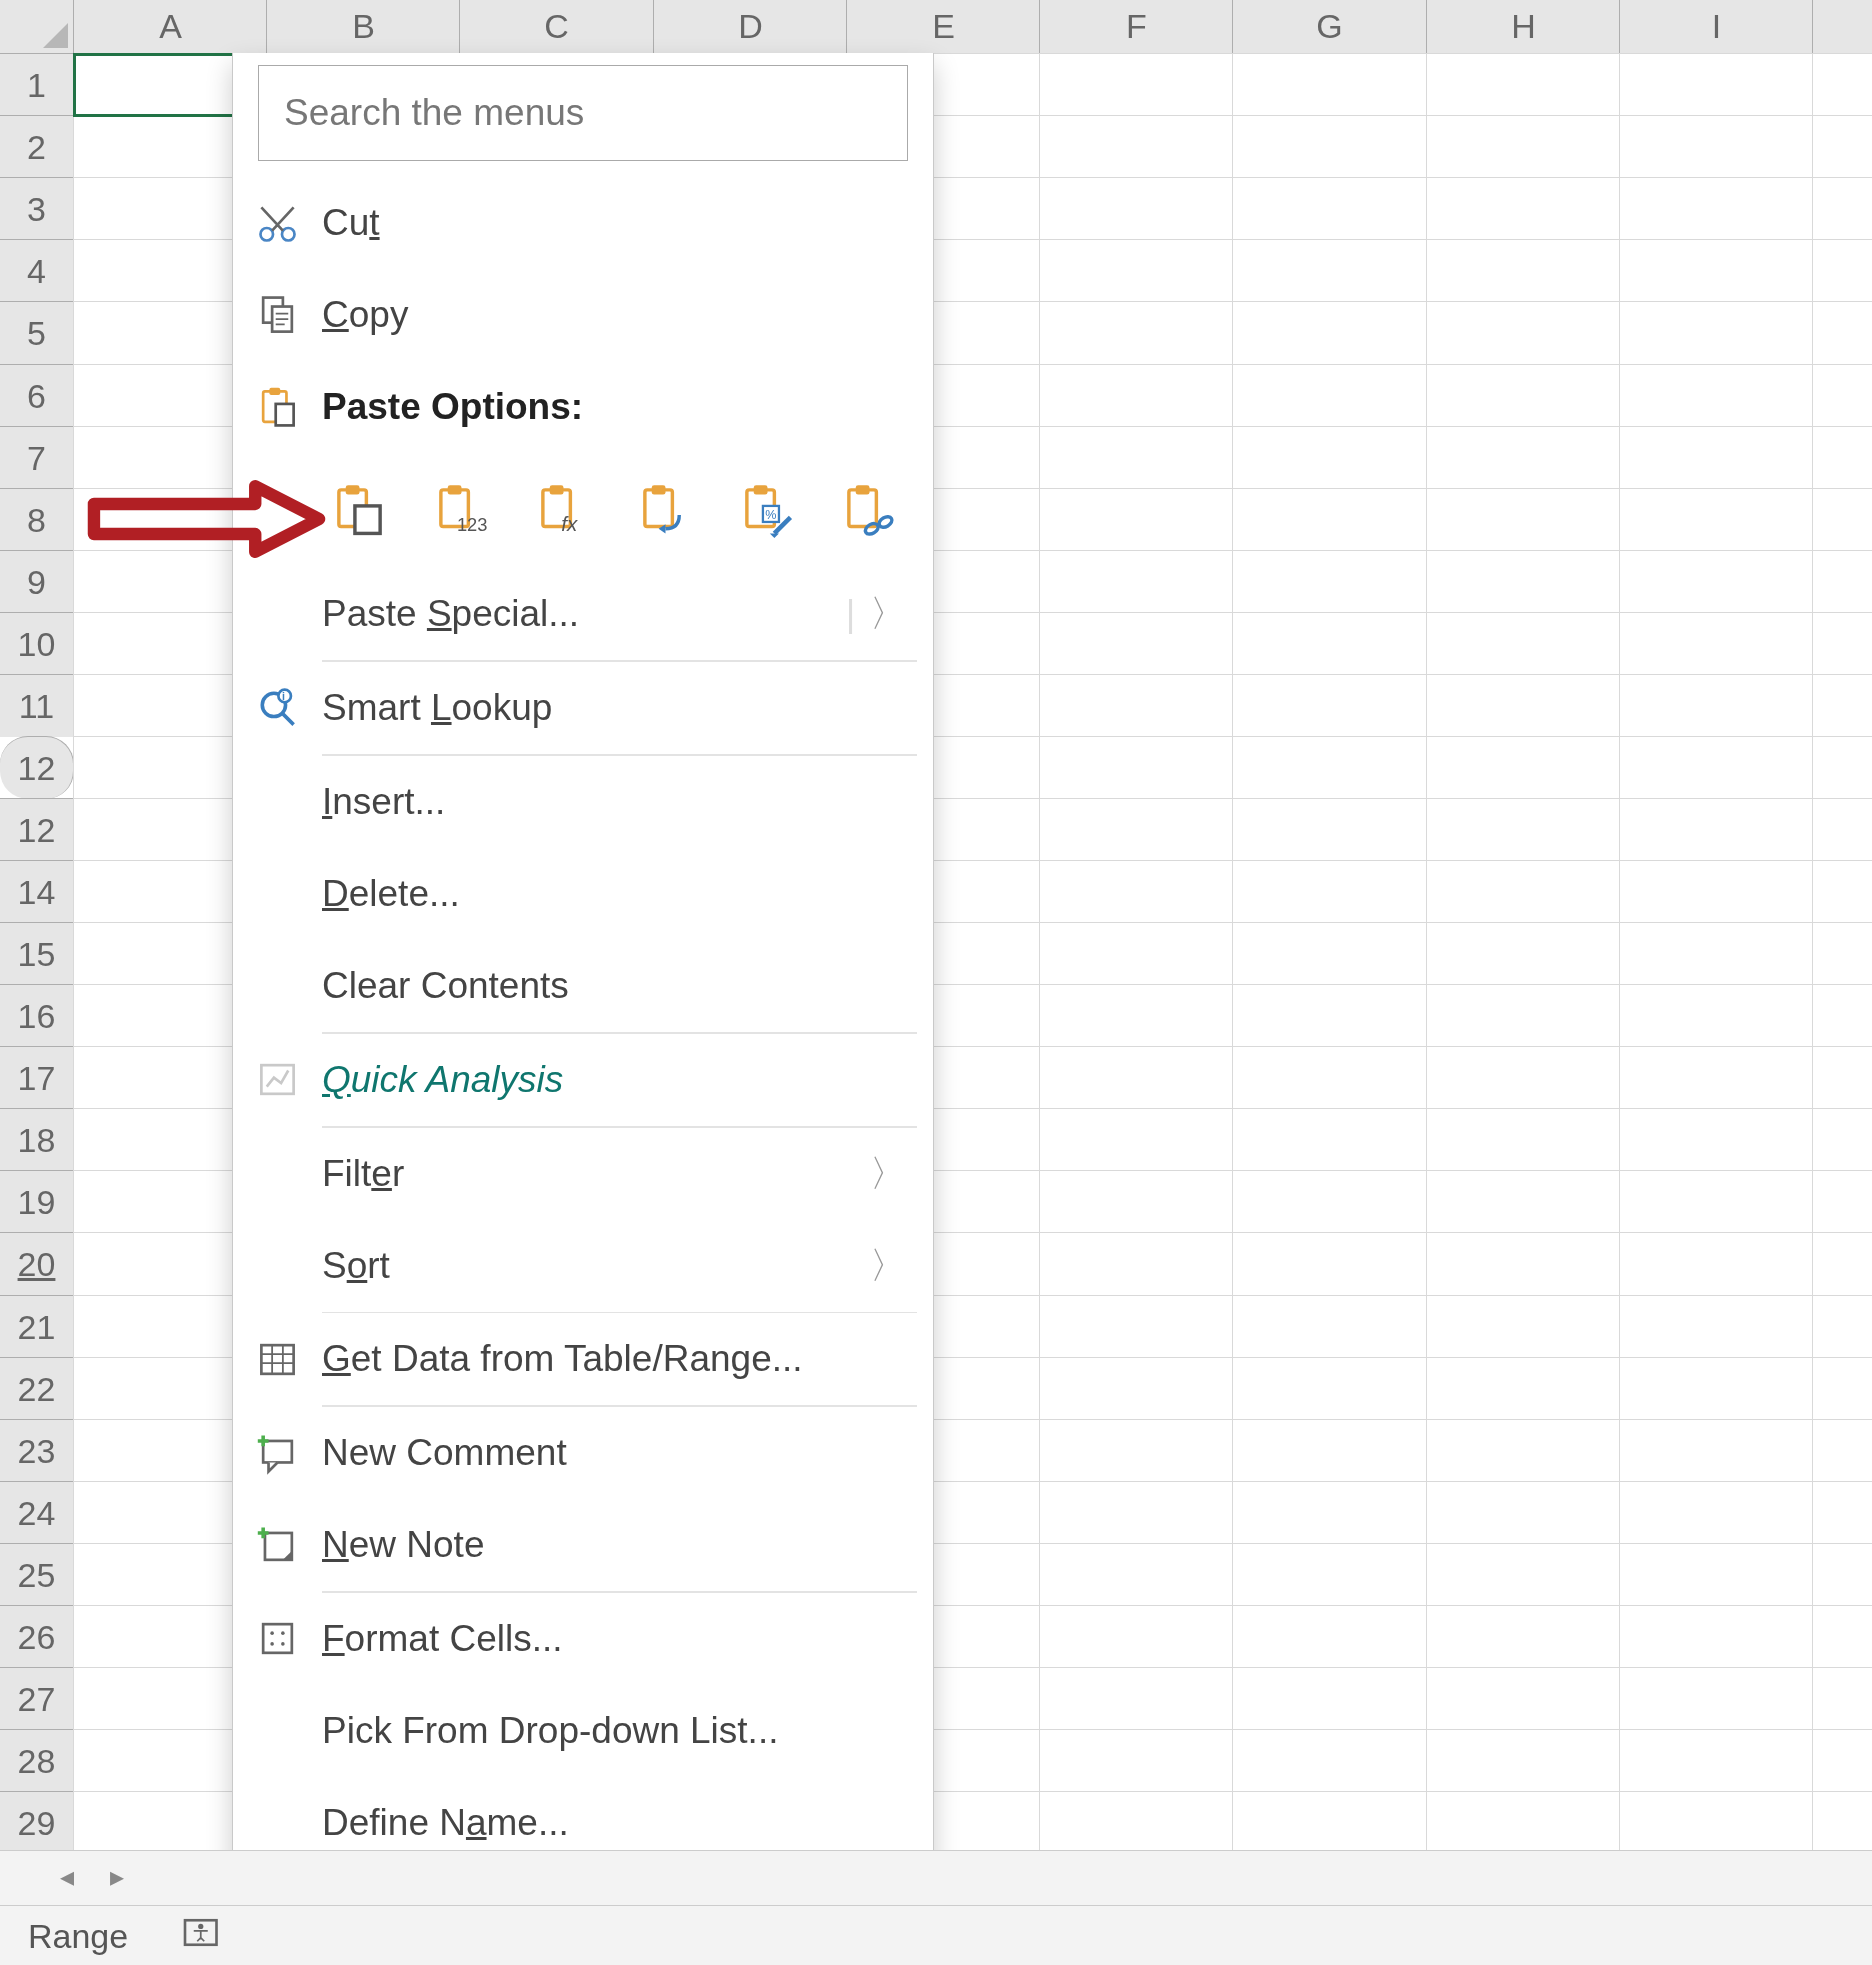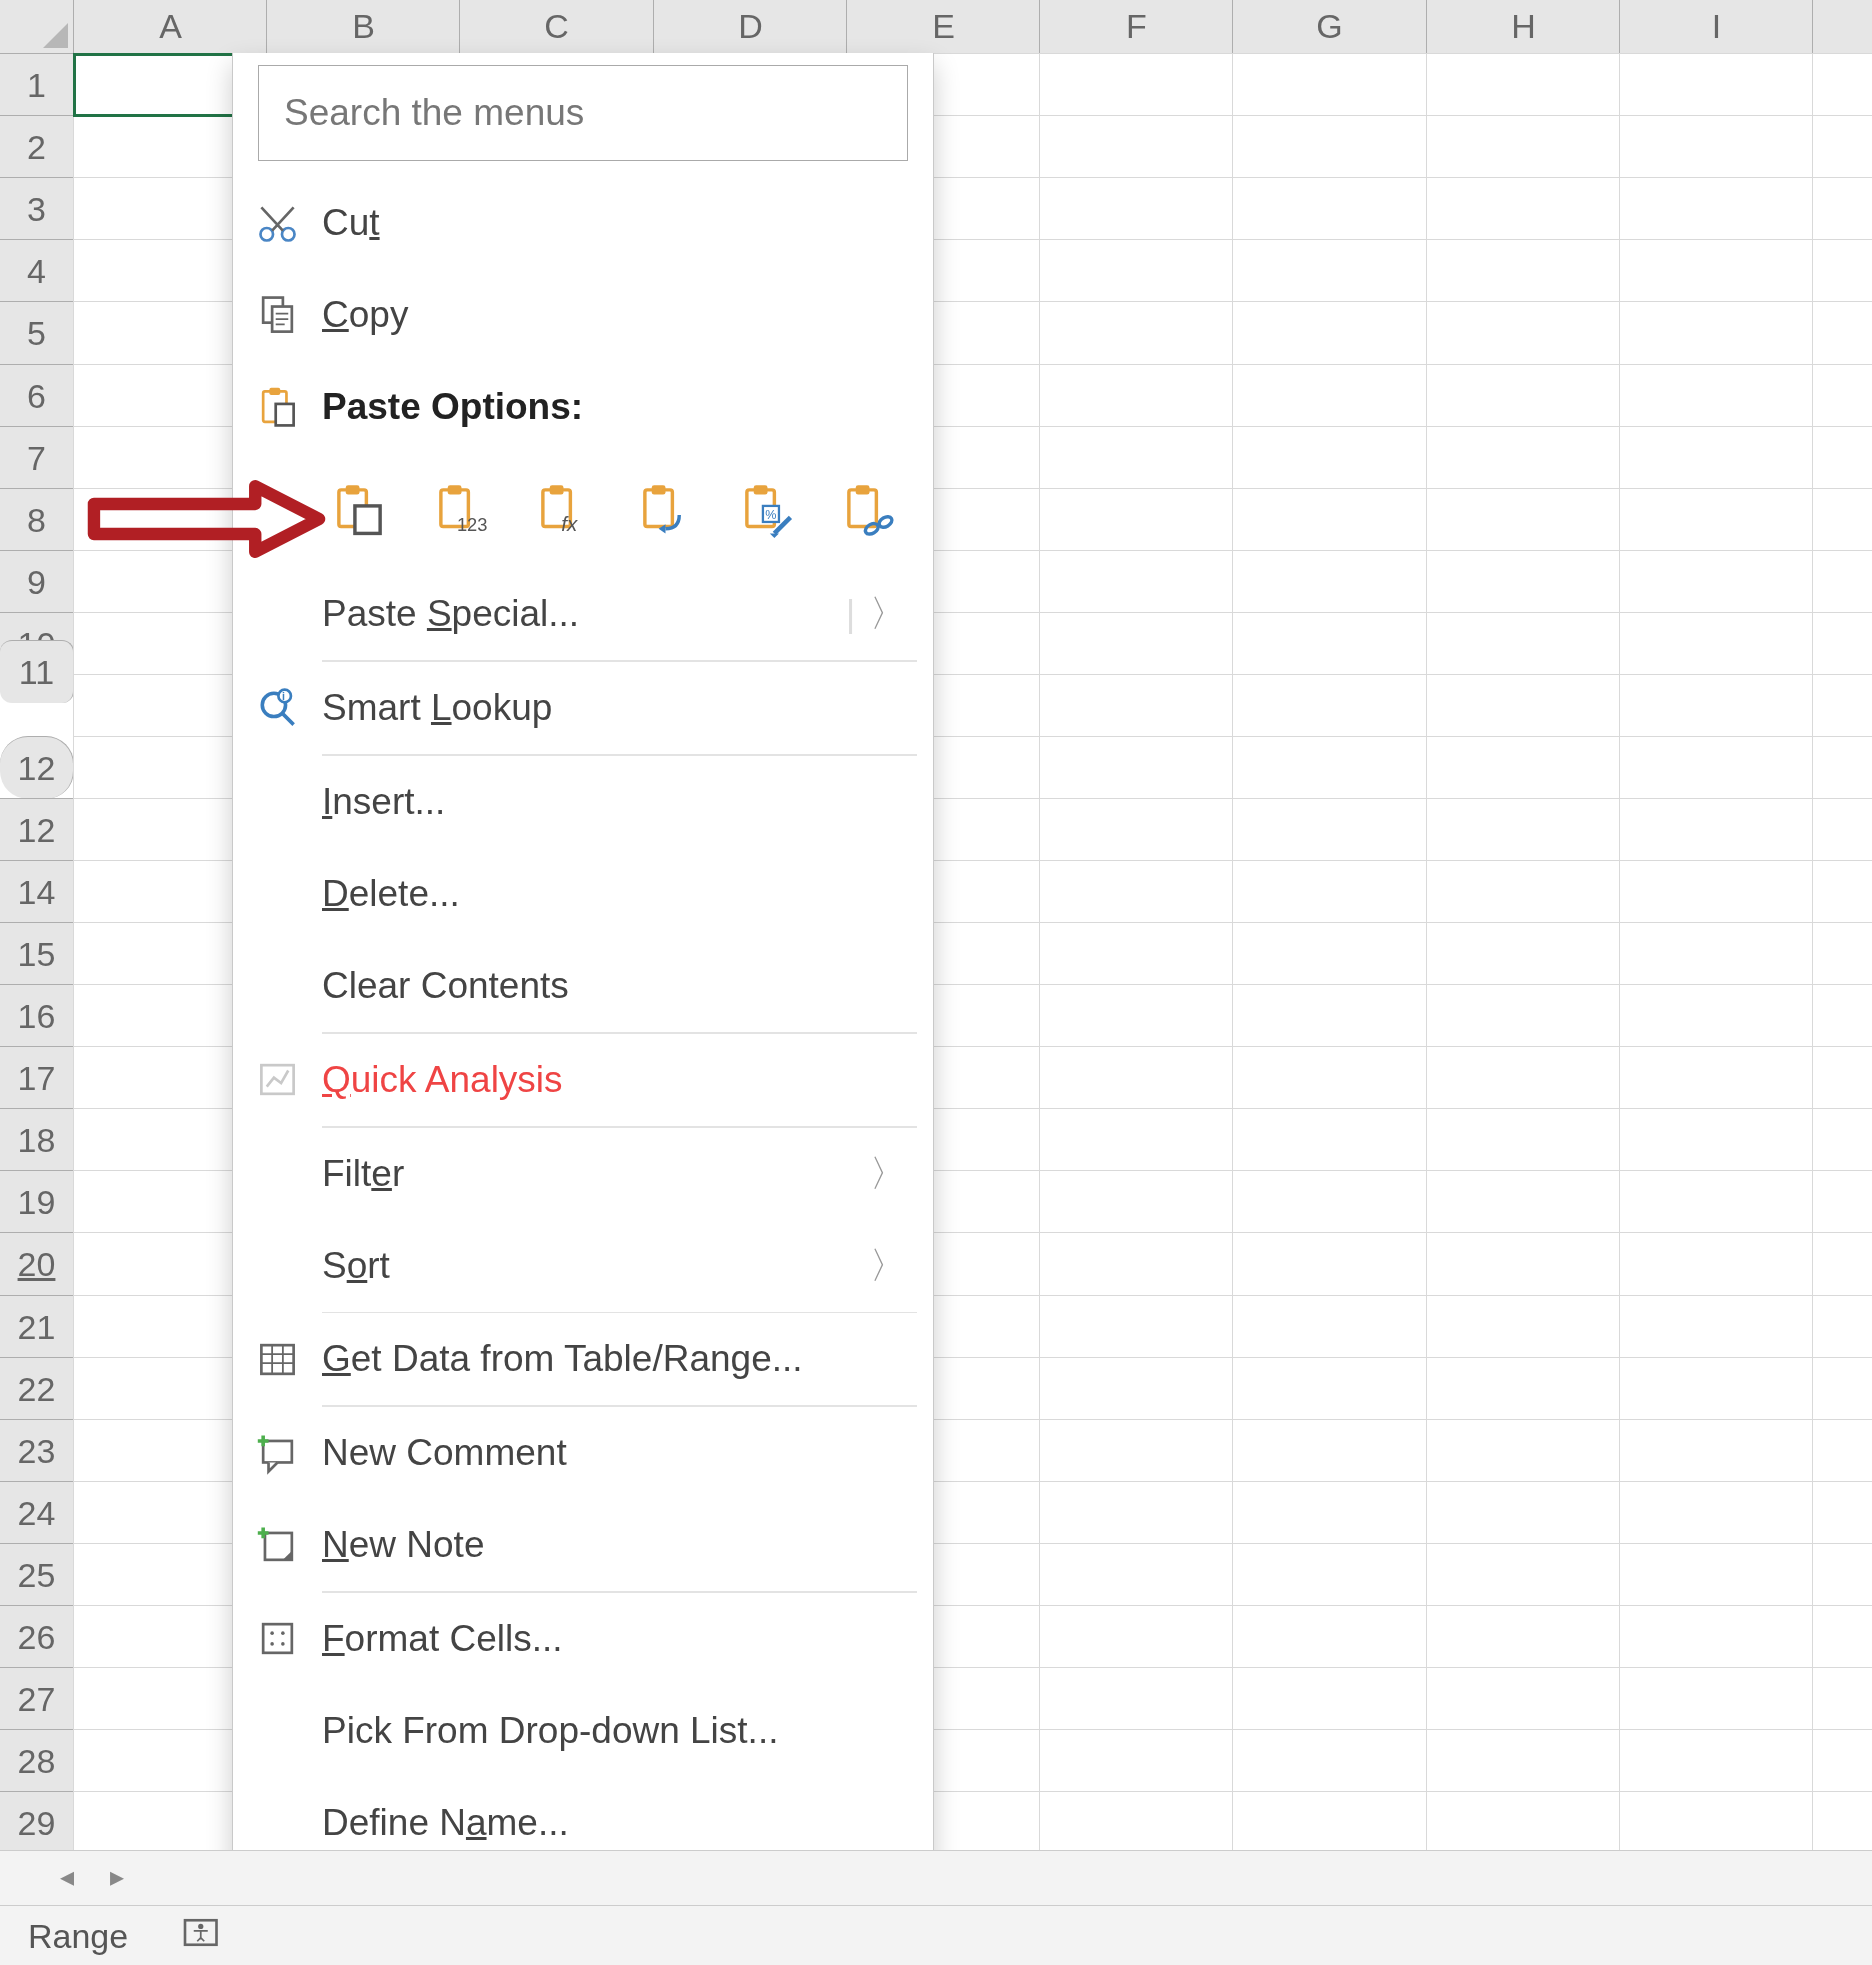--- a/index.html
+++ b/index.html
@@ -16,21 +16,21 @@
   .selcell .handle{position:absolute;right:-7px;bottom:-7px;width:12.4px;height:12.4px;background:#217346;}
   
   .menu{position:absolute;left:232px;top:53px;width:700px;background:#fff;border:1.8px solid #c9c9c9;border-top:none;
         box-shadow:0 10.6px 25px rgba(0,0,0,0.2);}
   .searchbox{margin:0 25px 0 25px;height:96px;border:1.8px solid #aaa;display:flex;align-items:center;box-sizing:border-box;}
   .searchbox span{font-size:37px;color:#777;margin-left:25px;}
   .mi{display:flex;align-items:center;height:92px;}
   .mi .iconcol{width:89px;display:flex;align-items:center;justify-content:center;}
   .mi .lbl{font-size:37px;color:#444;}
   .mi .lblbold{font-size:37px;color:#222;font-weight:600;}
-  .mi .disabled{color:#ef4444;}
+  .mi .disabled{color:#0f766e;font-style:italic;}
   .mi .chev{margin-left:auto;margin-right:26.6px;font-size:37px;color:#999;}
   .sep{height:1.8px;background:#e3e3e3;margin-left:89px;margin-right:16px;}
   .pasteicons{display:flex;gap:28px;height:115px;align-items:center;margin-left:89px;}
   .pbtn{width:74px;height:74px;display:flex;align-items:center;justify-content:center;}
   
   .sheetnav{position:absolute;left:0;top:1850px;width:1873px;height:55px;background:#f3f3f3;border-top:1.8px solid #ccc;}
   .sheetnav .tri{color:#888;font-size:28px;padding:0 16px;}
   .statusbar{position:absolute;left:0;top:1905px;width:1873px;height:61px;background:#f3f3f3;border-top:1.8px solid #ccc;
              display:flex;align-items:center;font-size:34px;color:#555;}
   .statusbar .ready{margin-left:28px;}
@@ -71,21 +71,21 @@
       <div class="rowhdr" style="top: 53px; height: 62px;">1</div>
       <div class="rowhdr" style="top: 115px; height: 62px;">2</div>
       <div class="rowhdr" style="top: 177px; height: 62px;">3</div>
       <div class="rowhdr" style="top: 239px; height: 62px;">4</div>
       <div class="rowhdr" style="top: 301px; height: 62px;">5</div>
       <div class="rowhdr" style="top: 364px; height: 62px;">6</div>
       <div class="rowhdr" style="top: 426px; height: 62px;">7</div>
       <div class="rowhdr" style="top: 488px; height: 62px;">8</div>
       <div class="rowhdr" style="top: 550px; height: 62px;">9</div>
       <div class="rowhdr" style="top: 612px; height: 62px;">10</div>
-      <div class="rowhdr" style="top: 640px; height: 62px; border-radius: 12px;">11</div>
+      <div class="rowhdr" style="top: 674px; height: 62px;">11</div>
       <div class="rowhdr" style="top: 736px; height: 62px; border-radius: 28px;">12</div>
       <div class="rowhdr" style="top: 798px; height: 62px;">12</div>
       <div class="rowhdr" style="top: 860px; height: 62px;">14</div>
       <div class="rowhdr" style="top: 922px; height: 62px;">15</div>
       <div class="rowhdr" style="top: 984px; height: 62px;">16</div>
       <div class="rowhdr" style="top: 1046px; height: 62px;">17</div>
       <div class="rowhdr" style="top: 1108px; height: 62px;">18</div>
       <div class="rowhdr" style="top: 1170px; height: 62px;">19</div>
       <div class="rowhdr" style="top: 1232px; height: 62px; text-decoration: underline;">20</div>
       <div class="rowhdr" style="top: 1295px; height: 62px;">21</div>

